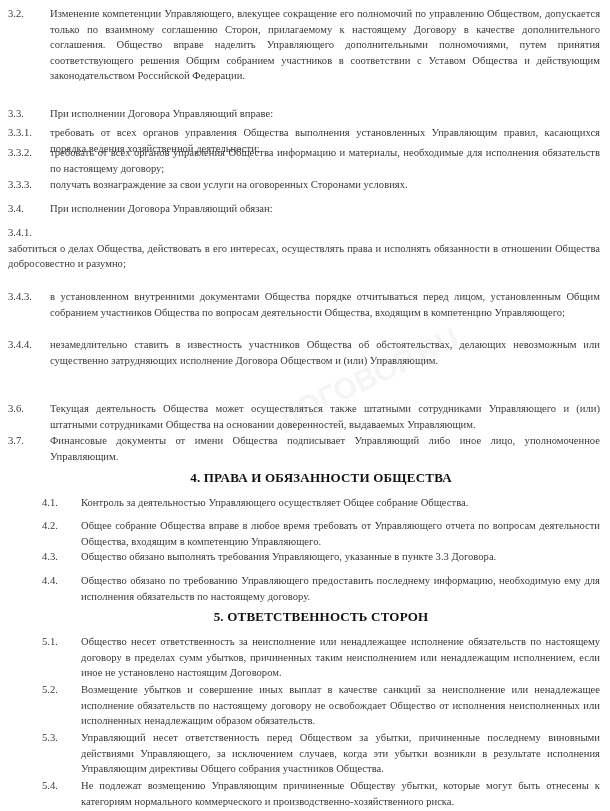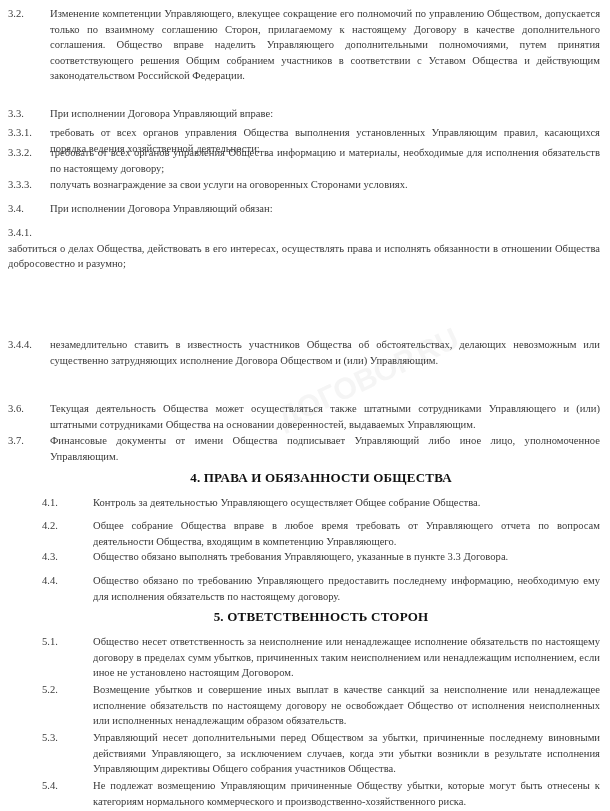--- a/index.html
+++ b/index.html
@@ -21,21 +21,21 @@
       text-align: left;
     }
     .clause .txt {
       flex: 1 1 auto;
       text-align: justify;
       text-align-last: left;
       hyphens: none;
     }
     .s3 { left: 8px; width: 592px; }
     .s3 .num { width: 42px; }
-    .s4 { left: 42px; width: 558px; gap: 12px; }
+    .s4 { left: 42px; width: 558px; }
     .s4 .num { width: 39px; }
     .heading {
       position: absolute; left: 0; width: 642px;
       text-align: center; font-weight: bold;
       font-size: 13px; color: #111;
       letter-spacing: 0.2px;
     }
     .bold-name { font-weight: bold; color: #222; }
     .watermark {
       position: absolute; left: 270px; top: 370px;
@@ -74,20 +74,24 @@
     <span class="txt">получать вознаграждение за свои услуги на оговоренных Сторонами условиях.</span>
   </div>
   <div class="clause s3" style="top:201px;">
     <span class="num">3.4.</span>
     <span class="txt">При исполнении Договора Управляющий обязан:</span>
   </div>
   <div class="clause s3" style="top:225px;flex-direction:column;">
     <span class="num">3.4.1.</span>
     <span class="txt">заботиться о делах Общества, действовать в его интересах, осуществлять права и исполнять обязанности в отношении Общества добросовестно и разумно;</span>
   </div>
+  <div class="clause s3" style="top:289px;">
+    <span class="num">3.4.3.</span>
+    <span class="txt">в установленном внутренними документами Общества порядке отчитываться перед лицом, установленным Общим собранием участников Общества по вопросам деятельности Общества, входящим в компетенцию Управляющего;</span>
+  </div>
   <div class="clause s3" style="top:337px;">
     <span class="num">3.4.4.</span>
     <span class="txt">незамедлительно ставить в известность участников Общества об обстоятельствах, делающих невозможным или существенно затрудняющих исполнение Договора Обществом и (или) Управляющим.</span>
   </div>
   <div class="clause s3" style="top:401px;">
     <span class="num">3.6.</span>
     <span class="txt">Текущая деятельность Общества может осуществляться также штатными сотрудниками Управляющего и (или) штатными сотрудниками Общества на основании доверенностей, выдаваемых Управляющим.</span>
   </div>
   <div class="clause s3" style="top:433px;">
     <span class="num">3.7.</span>
@@ -118,20 +122,20 @@
   <div class="clause s4" style="top:634px;">
     <span class="num">5.1.</span>
     <span class="txt">Общество несет ответственность за неисполнение или ненадлежащее исполнение обязательств по настоящему договору в пределах сумм убытков, причиненных таким неисполнением или ненадлежащим исполнением, если иное не установлено настоящим Договором.</span>
   </div>
   <div class="clause s4" style="top:682px;">
     <span class="num">5.2.</span>
     <span class="txt">Возмещение убытков и совершение иных выплат в качестве санкций за неисполнение или ненадлежащее исполнение обязательств по настоящему договору не освобождает Общество от исполнения неисполненных или исполненных ненадлежащим образом обязательств.</span>
   </div>
   <div class="clause s4" style="top:730px;">
     <span class="num">5.3.</span>
-    <span class="txt">Управляющий несет дополнительными перед Обществом за убытки, причиненные последнему виновными действиями Управляющего, за исключением случаев, когда эти убытки возникли в результате исполнения Управляющим директивы Общего собрания участников Общества.</span>
+    <span class="txt">Управляющий несет ответственность перед Обществом за убытки, причиненные последнему виновными действиями Управляющего, за исключением случаев, когда эти убытки возникли в результате исполнения Управляющим директивы Общего собрания участников Общества.</span>
   </div>
   <div class="clause s4" style="top:778px;">
     <span class="num">5.4.</span>
     <span class="txt">Не подлежат возмещению Управляющим причиненные Обществу убытки, которые могут быть отнесены к категориям нормального коммерческого и производственно-хозяйственного риска.</span>
   </div>
 
 </div>
 
 </body></html>

